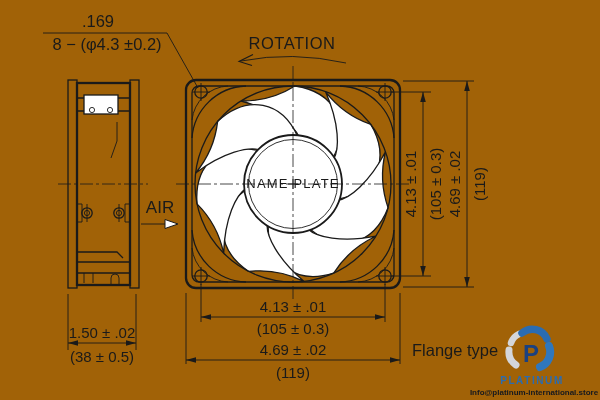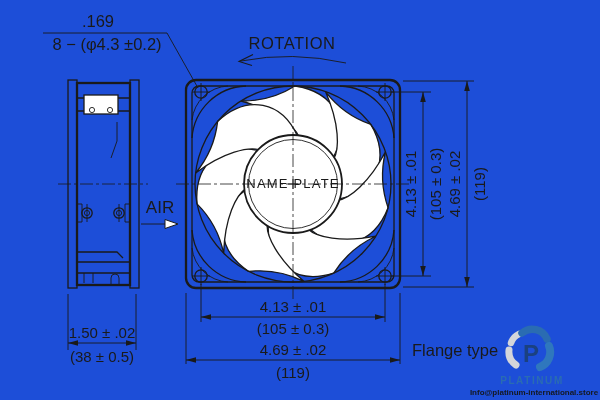--- a/index.html
+++ b/index.html
@@ -1,16 +1,16 @@
 <!DOCTYPE html>
 <html><head>
 <meta charset="utf-8">
 <style>
   html,body{margin:0;padding:0;background:#ffffff;}
-  #stage{position:relative;width:600px;height:400px;background:#1d4ed8;overflow:hidden;
+  #stage{position:relative;width:600px;height:400px;background:#a16207;overflow:hidden;
          font-family:"Liberation Sans", sans-serif;}
   svg{display:block;}
   text{fill:#1a1a1a;}
   .dimtxt{font-size:15px;}
   .calltxt{font-size:16.5px;}
   .thick{stroke:#1a1a1a;stroke-width:2.3;fill:none;}
   .med{stroke:#1a1a1a;stroke-width:1.3;fill:none;}
   .thin{stroke:#1a1a1a;stroke-width:0.9;fill:none;}
   .dim{stroke:#1a1a1a;stroke-width:0.9;fill:none;}
   .cl{stroke:#1a1a1a;stroke-width:0.8;fill:none;stroke-dasharray:13 3 3 3;}

